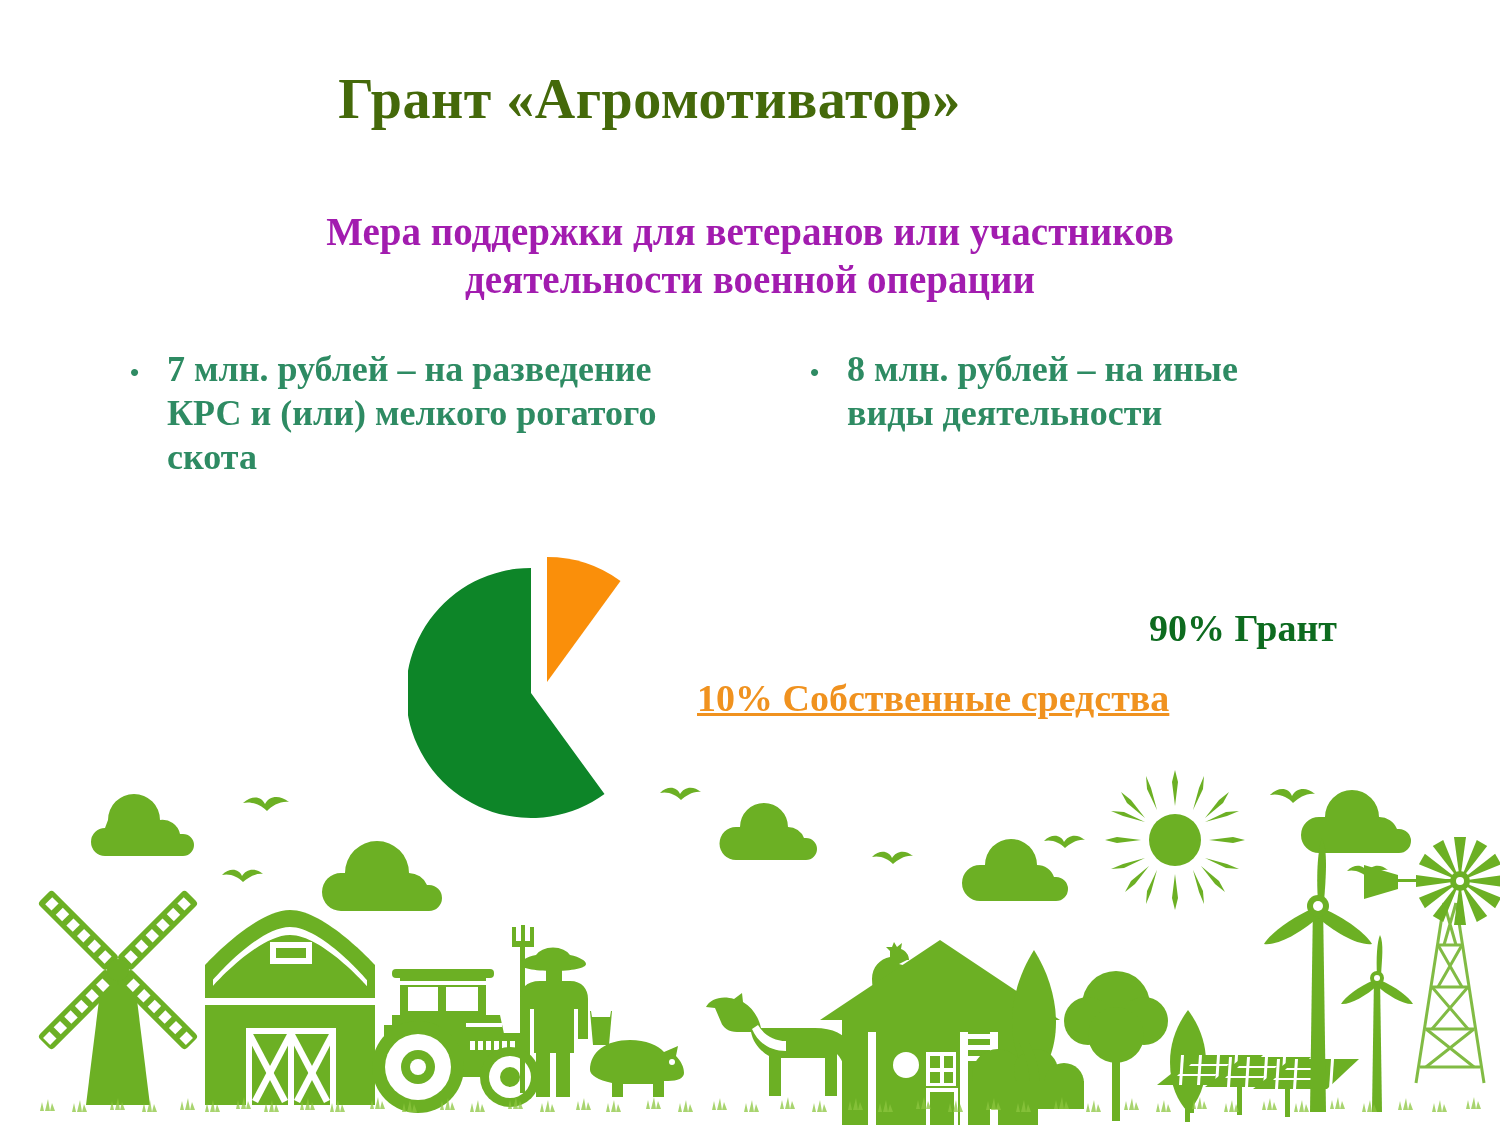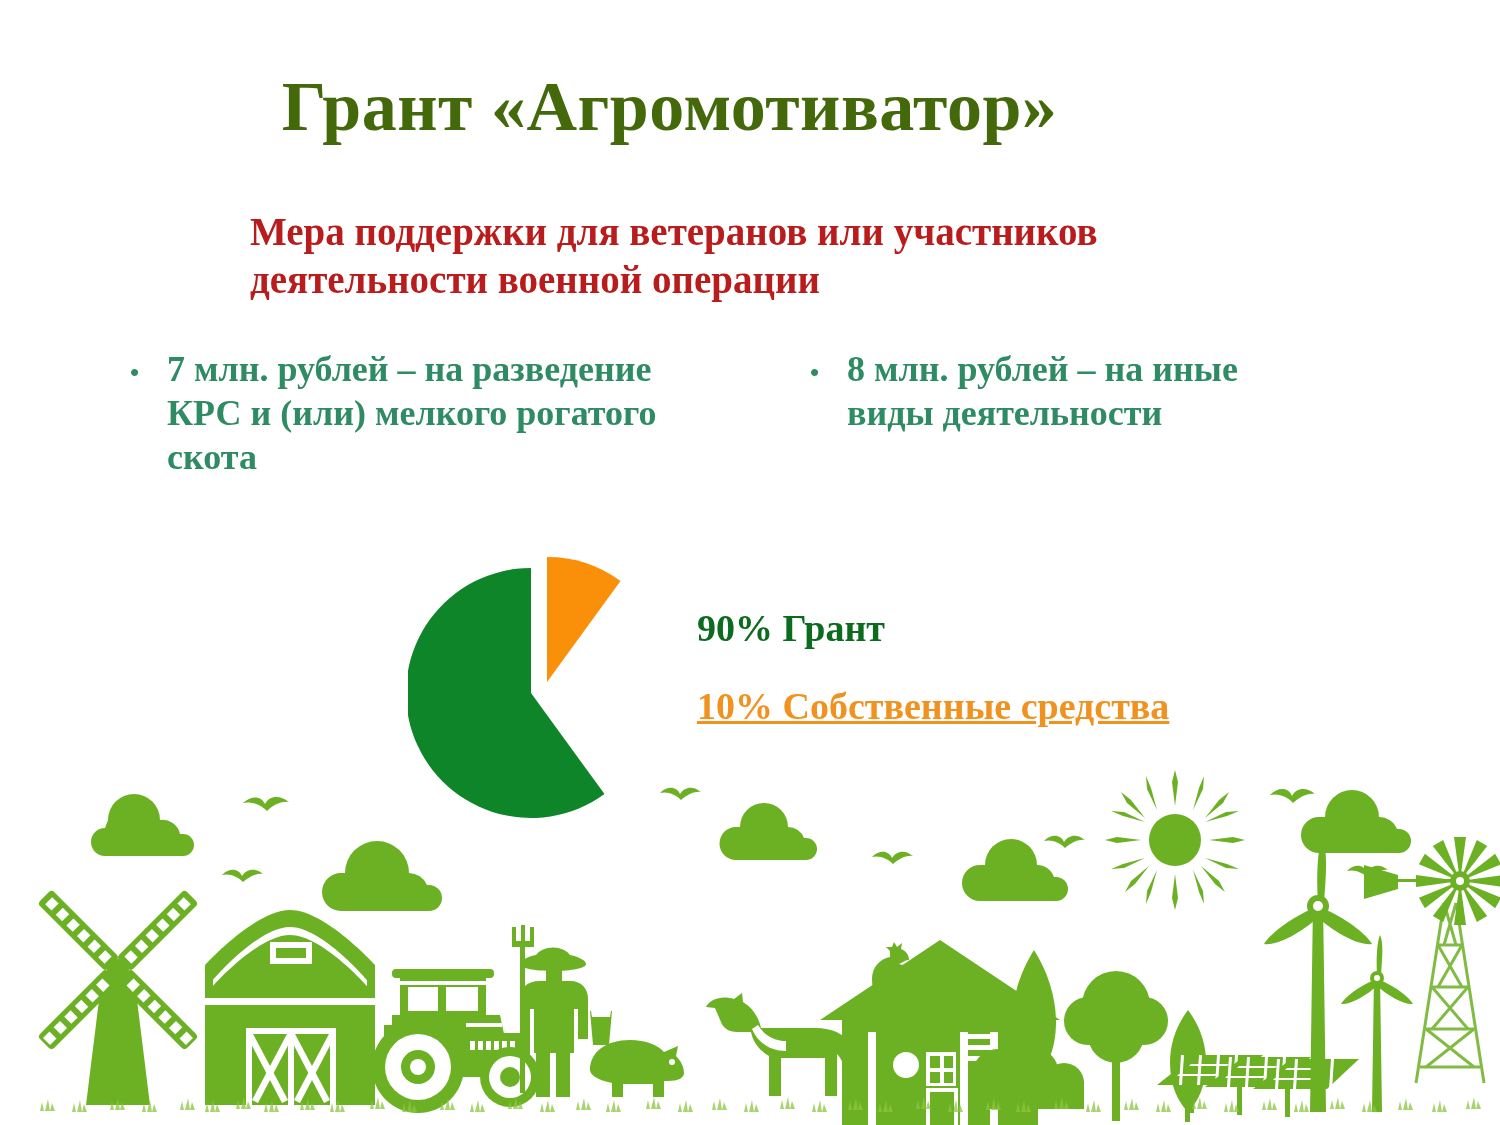--- a/index.html
+++ b/index.html
@@ -6,49 +6,49 @@
   body{
     width:1500px;height:1125px;position:relative;overflow:hidden;
     font-family:"Liberation Serif","DejaVu Serif",serif;
     background:#ffffff;
   }
   .stage{position:absolute;inset:0;}
 
   
   .title{
     position:absolute;top:70px;left:0;width:1299px;text-align:center;
-    font-size:70px;font-weight:bold;color:#44690a;letter-spacing:0.5px;
-    line-height:1.05;white-space:nowrap;margin-left:20px;
+    font-size:56px;font-weight:bold;color:#44690a;letter-spacing:0.5px;
+    line-height:1.05;white-space:nowrap;
   }
 
   
   .subtitle{
-    position:absolute;top:208px;left:250px;width:1000px;
-    font-size:39px;font-weight:bold;color:#b91c1c;line-height:1.22;
+    position:absolute;top:208px;left:250px;width:1000px;text-align:center;
+    font-size:39px;font-weight:bold;color:#a21caf;line-height:1.22;
   }
 
   
   .bullets{position:absolute;top:348px;left:0;width:1500px;height:160px;}
   .bullet{
     position:absolute;display:flex;align-items:flex-start;
     color:#2e8b63;font-size:36px;font-weight:bold;line-height:1.22;
   }
   .bullet .dot{
     flex:0 0 auto;width:22px;margin-top:12px;font-size:26px;line-height:1;
     color:#2e8b63;text-align:left;
   }
   .bullet .btxt{flex:1 1 auto;margin-left:15px;}
   .bullet-left{left:130px;width:600px;}
   .bullet-right{left:810px;width:470px;}
 
   
   .pie-wrap{position:absolute;left:408px;top:545px;width:290px;height:290px;}
   .legend{position:absolute;left:697px;top:608px;width:640px;}
   .legend-row{font-size:38px;font-weight:bold;line-height:1.1;}
-  .legend-row.green{color:#0d6b1f;margin-bottom:36px;}
+  .legend-row.green{color:#0d6b1f;margin-bottom:28px;text-align:right;}
   .legend-row.orange{color:#f0921f;text-decoration:underline;}
 
   
   .scene{position:absolute;left:0;bottom:0;width:1500px;height:360px;}
   .scene svg{display:block;width:1500px;height:360px;}
 </style>
 </head>
 <body>
 
 <div class="stage">

